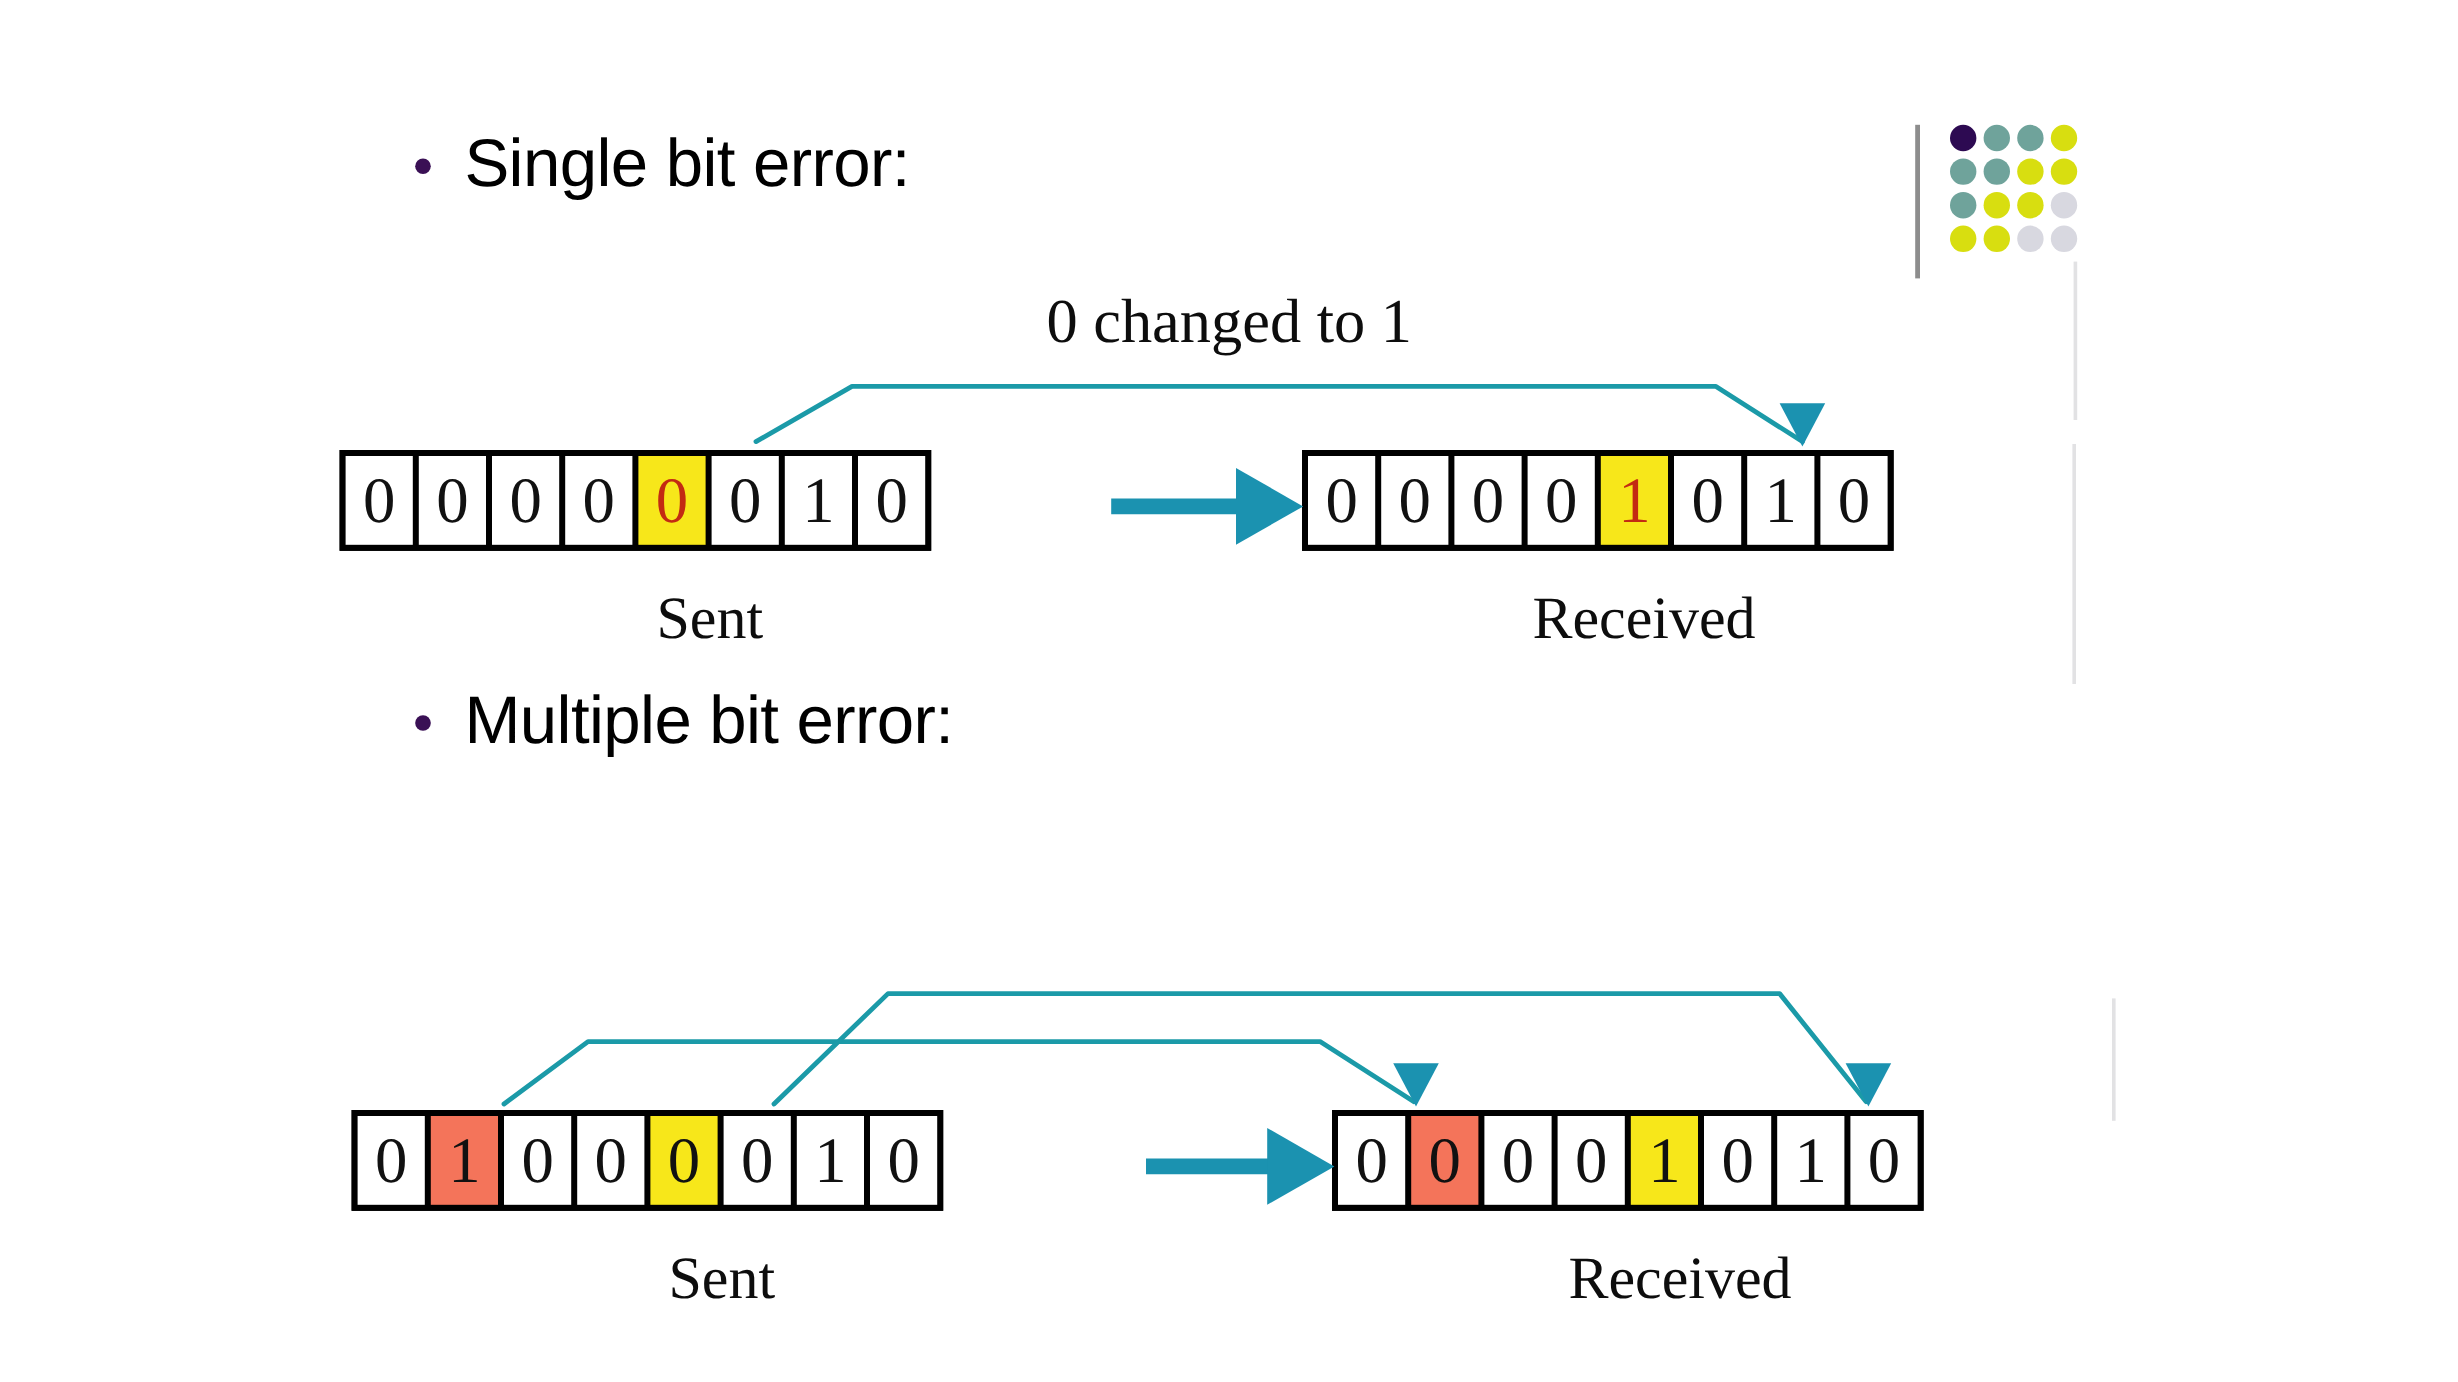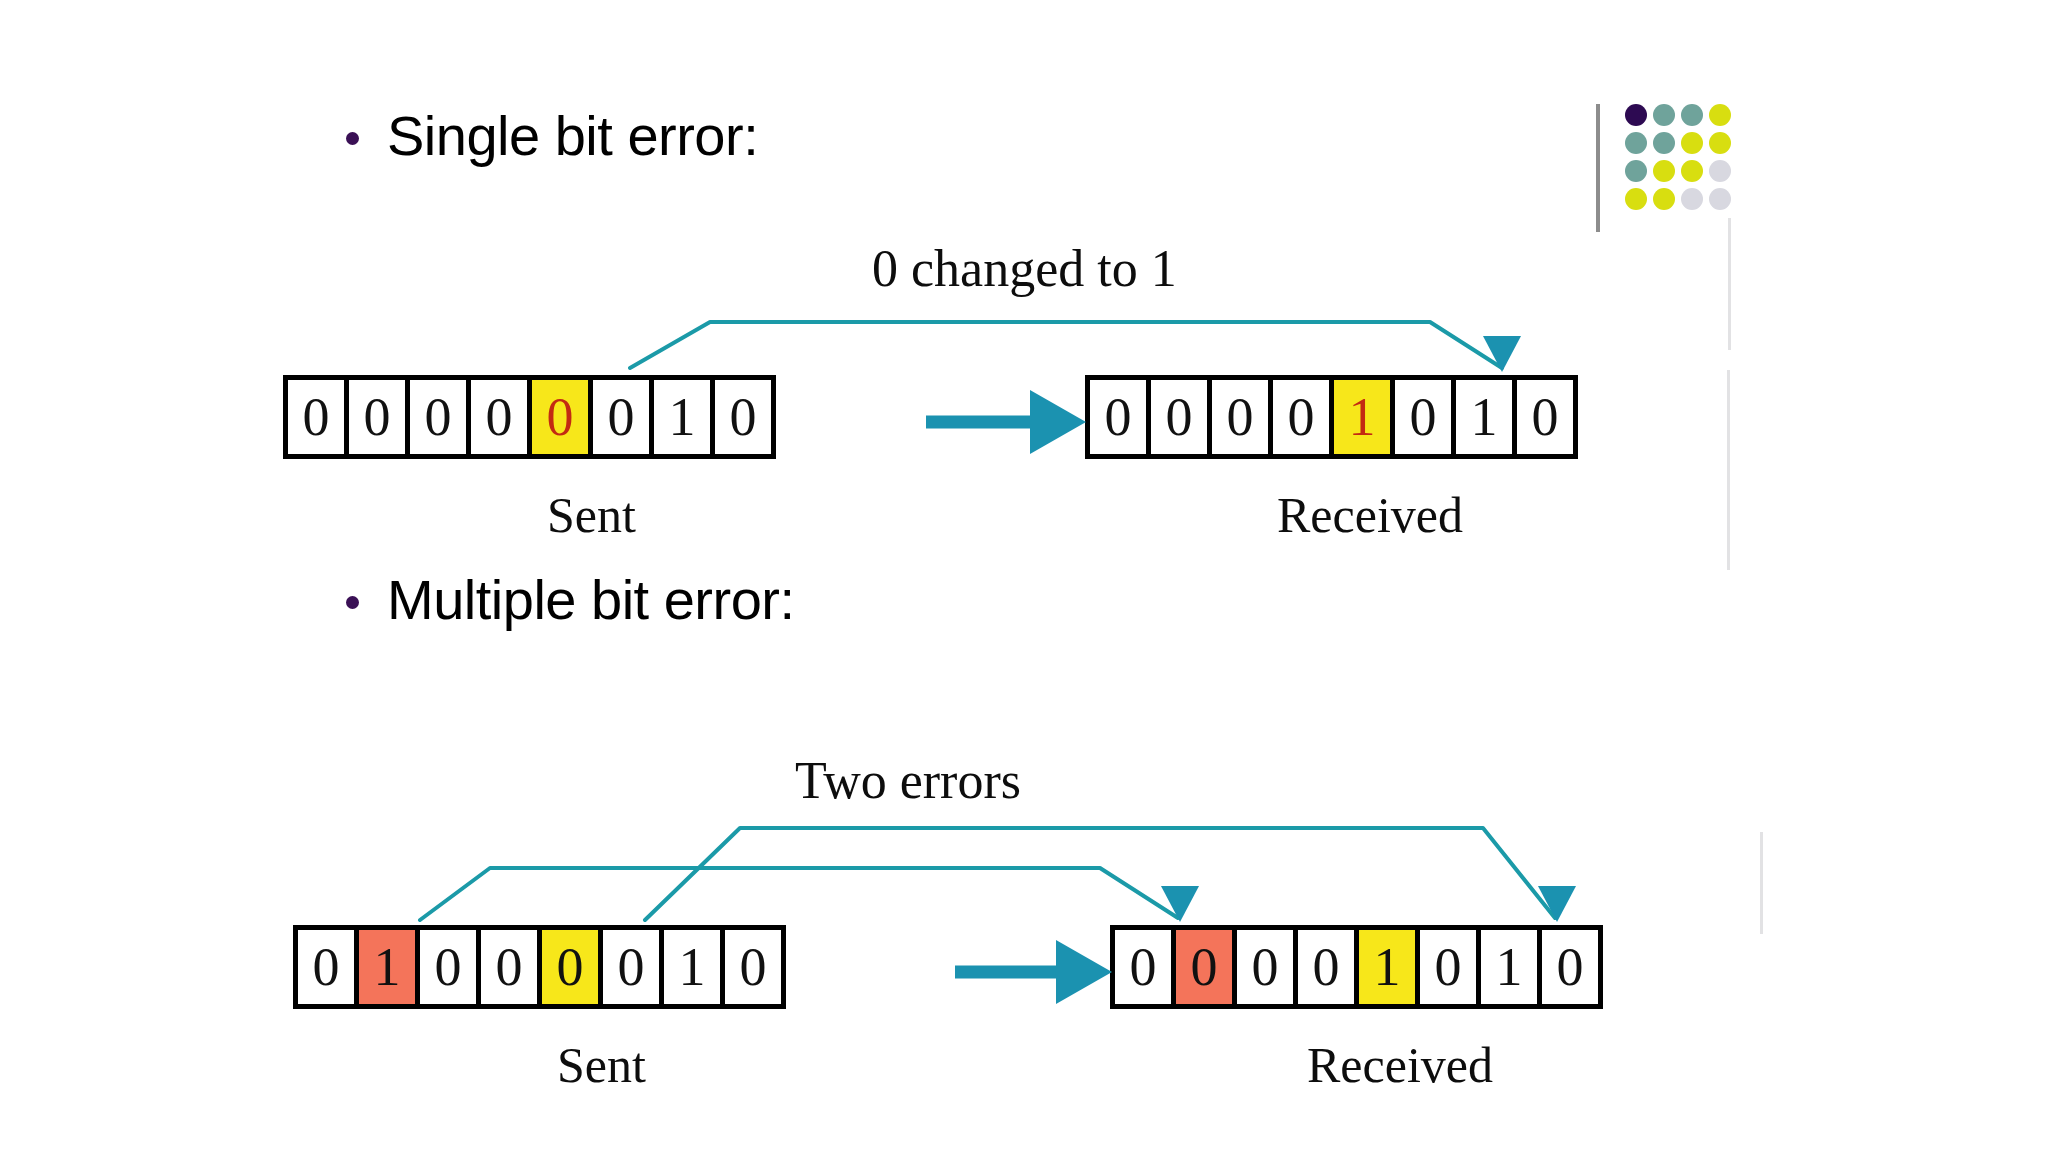--- a/index.html
+++ b/index.html
@@ -196,21 +196,20 @@
       <div class="bitcell">0</div>
       <div class="bitcell">0</div>
       <div class="bitcell">0</div>
       <div class="bitcell">0</div>
       <div class="bitcell hl-yellow txt-red">1</div>
       <div class="bitcell">0</div>
       <div class="bitcell">1</div>
       <div class="bitcell">0</div>
     </div>
 
-  <div class="caption" id="label-two-errors">Two errors</div>
   <div class="caption" id="label-sent-2">Sent</div>
   <div class="caption" id="label-received-2">Received</div>
 
   <div class="bitstrip" id="strip-sent-2">
       <div class="bitcell">0</div>
       <div class="bitcell hl-salmon">1</div>
       <div class="bitcell">0</div>
       <div class="bitcell">0</div>
       <div class="bitcell hl-yellow">0</div>
       <div class="bitcell">0</div>

